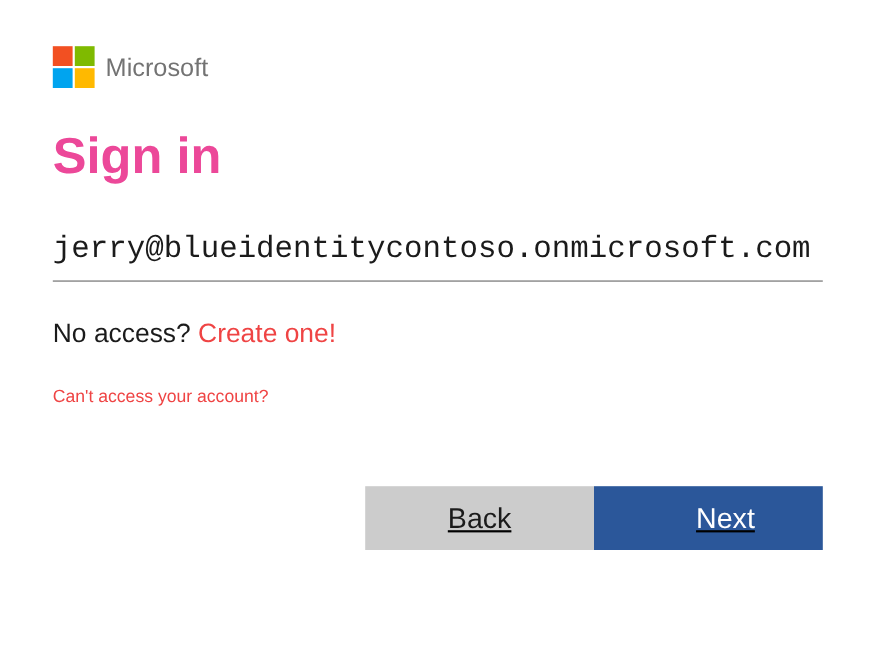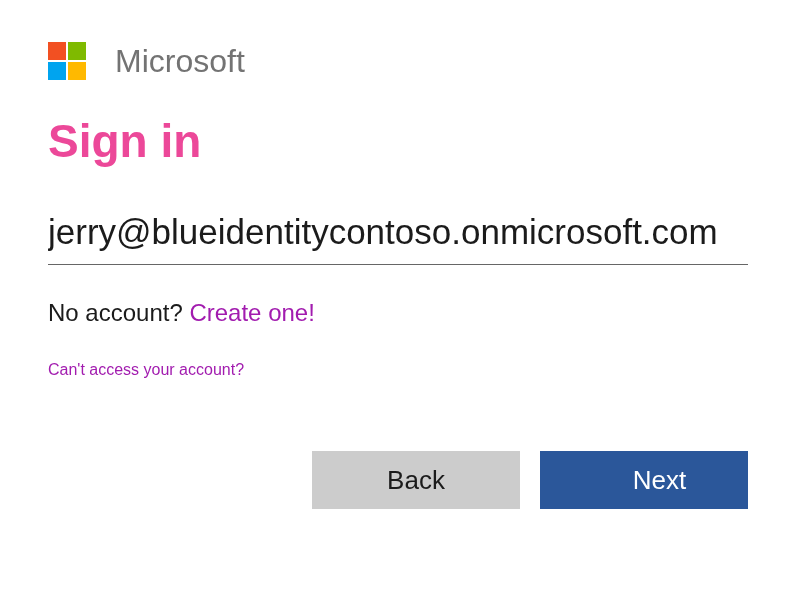--- a/index.html
+++ b/index.html
@@ -26,61 +26,61 @@
       display: grid;
       grid-template-columns: 1fr 1fr;
       grid-template-rows: 1fr 1fr;
       gap: 2px;
     }
     .ms-logo .sq1 { background: #F25022; }
     .ms-logo .sq2 { background: #7FBA00; }
     .ms-logo .sq3 { background: #00A4EF; }
     .ms-logo .sq4 { background: #FFB900; }
     .brand-text {
-      font-size: 32px;
+      font-size: 23px;
       color: #737373;
       font-weight: 500;
-      margin-left: 19px;
     }
     .heading {
       font-size: 46px;
       font-weight: 700;
       color: #ec4899;
       margin-bottom: 38px;
     }
     .email-input {
       width: 100%;
       border: none;
       border-bottom: 1px solid #666666;
-      font-size: 35px;
+      font-size: 28px;
       color: #1b1b1b;
       padding: 6px 0 12px 0;
       outline: none;
       background: transparent;
-      font-family: Liberation Sans, sans-serif;
+      font-family: Liberation Mono, monospace;
     }
     .helper-row {
       margin-top: 34px;
       font-size: 24px;
       color: #1b1b1b;
     }
     .link {
-      color: #a21caf;
+      color: #ef4444;
       cursor: pointer;
       text-decoration: none;
     }
     .access-link {
       margin-top: 34px;
       font-size: 16px;
     }
     .button-row {
       display: flex;
       justify-content: flex-end;
-      gap: 20px;
+      gap: 0;
       margin-top: 72px;
+      text-decoration: underline;
     }
     .btn {
       min-width: 208px;
       height: 58px;
       border: none;
       font-size: 26px;
       cursor: pointer;
       font-family: inherit;
     }
     .btn-back {
@@ -106,21 +106,21 @@
     <div class="sq4"></div>
   </div>
   <span class="brand-text">Microsoft</span>
 </div>
 
 <h1 class="heading">Sign in</h1>
 
 <input type="text" class="email-input" value="jerry@blueidentitycontoso.onmicrosoft.com" style="">
 
 <div class="helper-row">
-  <span>No account? </span><a href="#" class="link">Create one!</a>
+  <span>No access? </span><a href="#" class="link">Create one!</a>
 </div>
 
 <div class="access-link">
   <a href="#" class="link">Can't access your account?</a>
 </div>
 
 <div class="button-row">
   <button class="btn btn-back">Back</button>
   <button class="btn btn-next">Next</button>
 </div>

